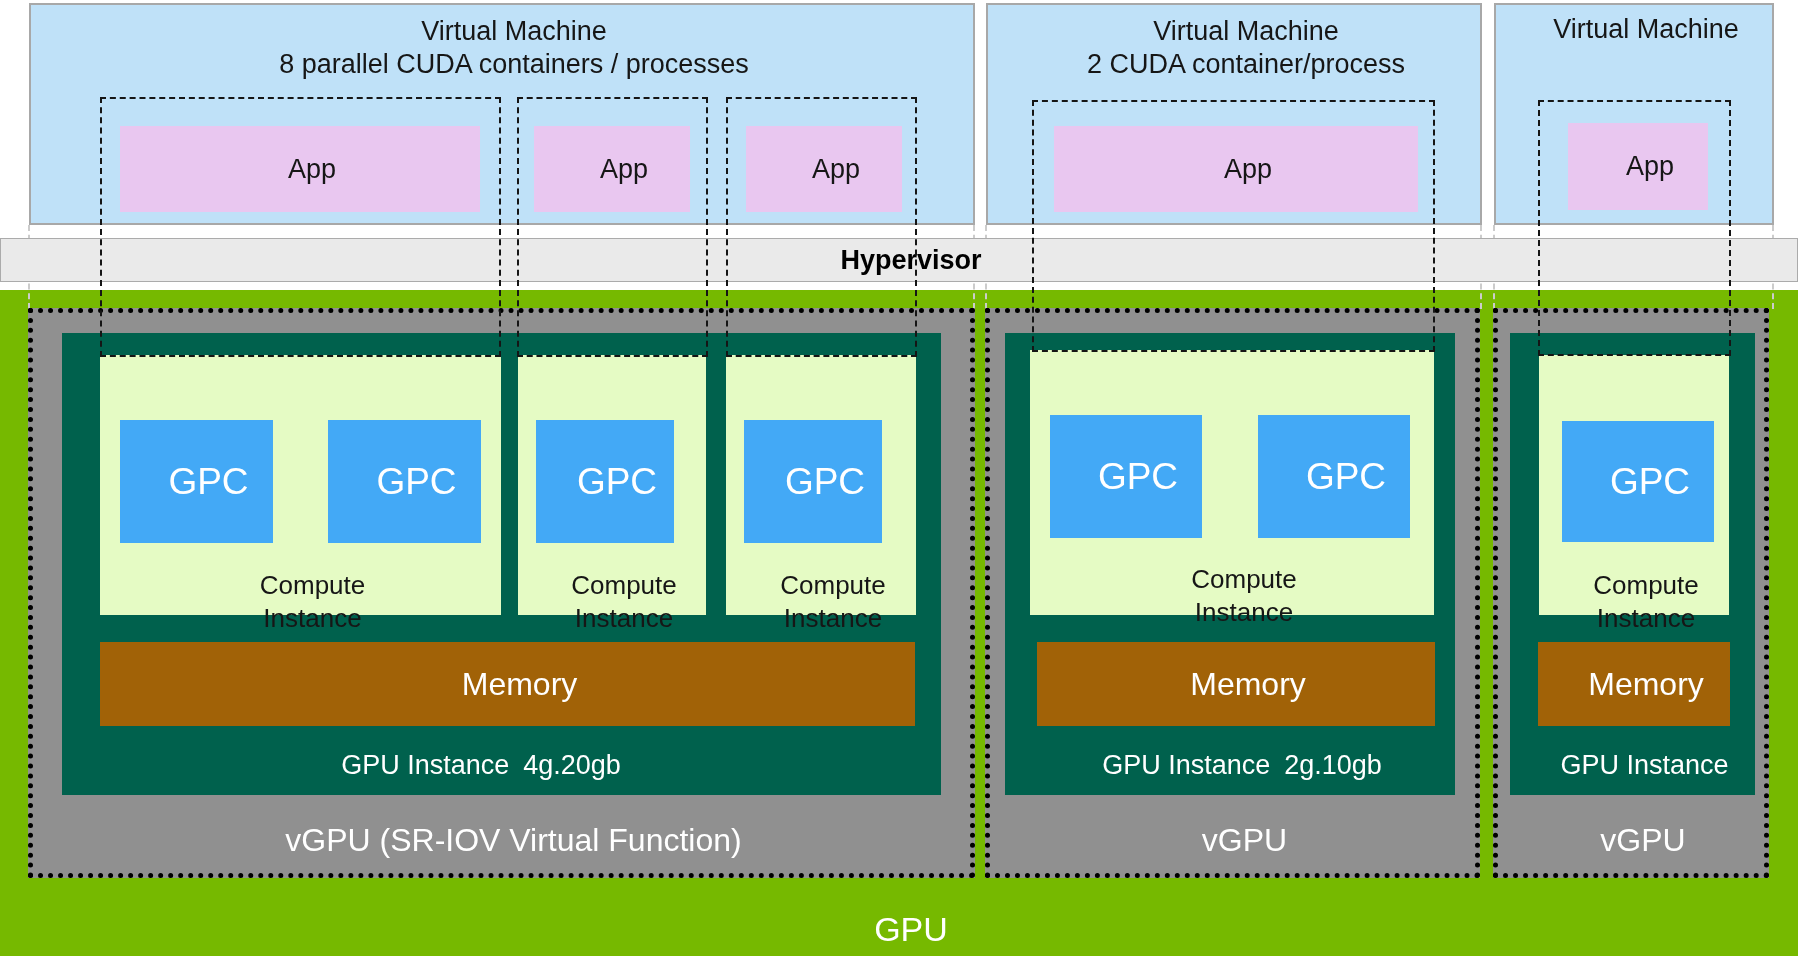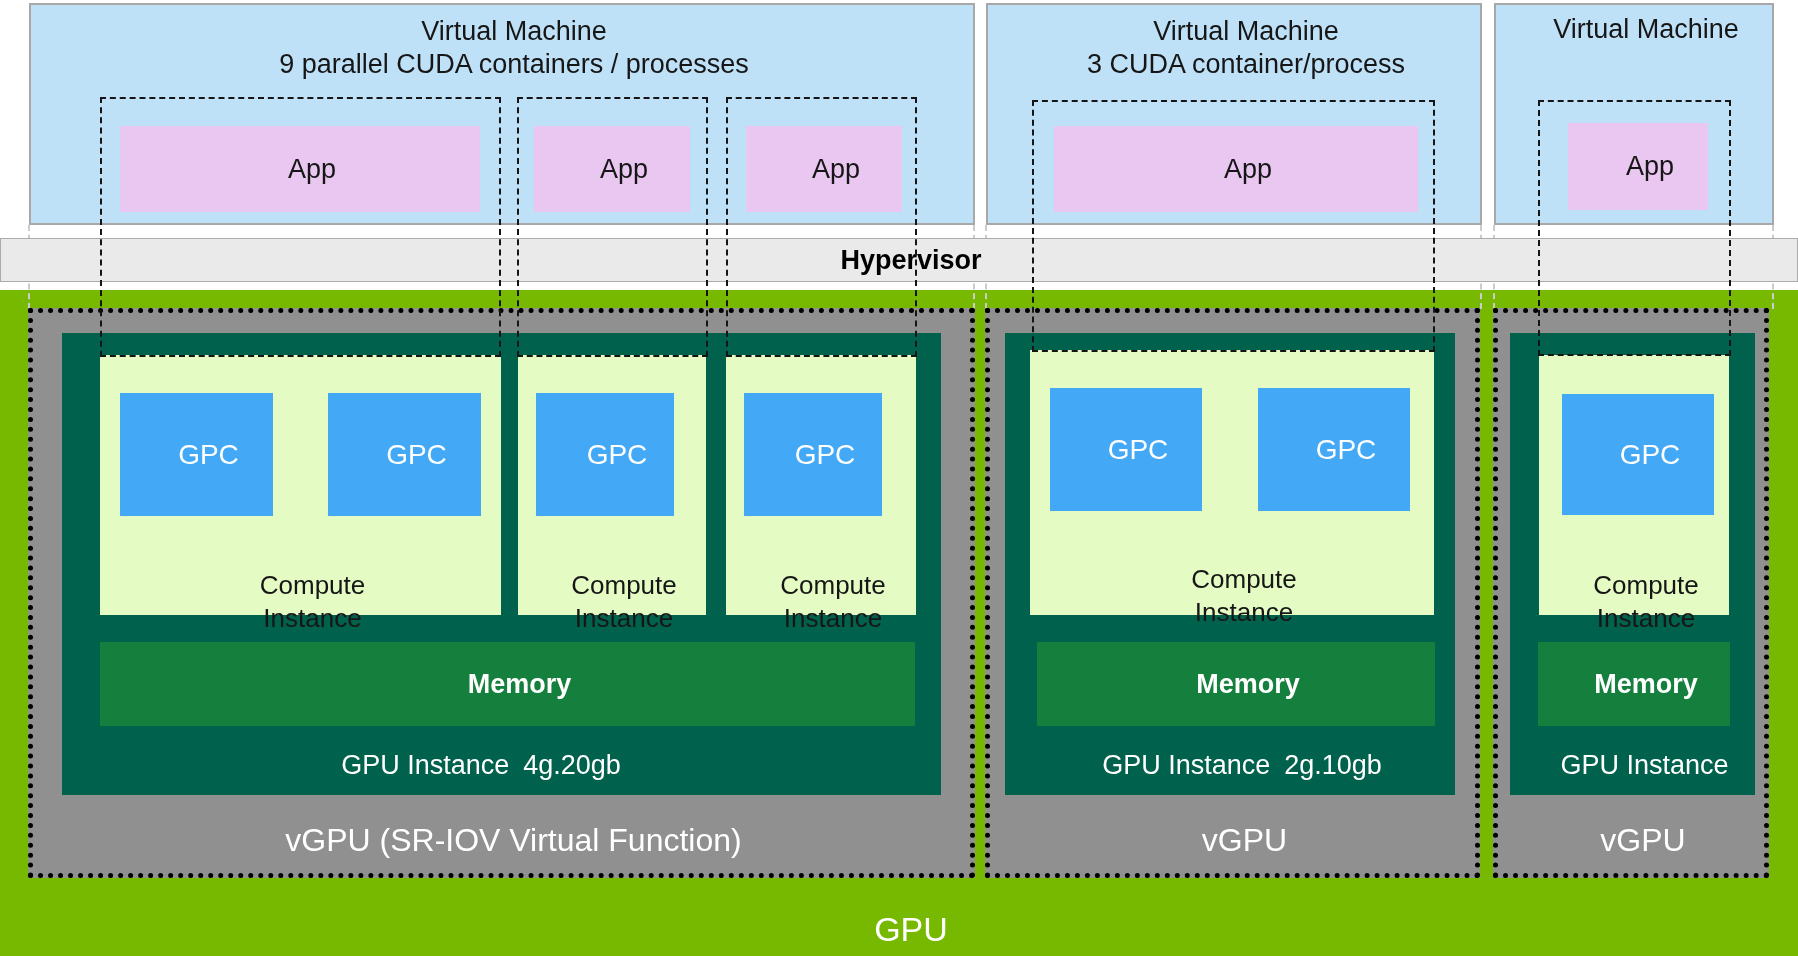--- a/index.html
+++ b/index.html
@@ -30,25 +30,25 @@
   .vgpu-label { color:#ffffff; font-size:32px; text-align:center; white-space:nowrap; }
 
   .gi { background:#00614d; }
   .gi-label { color:#ffffff; font-size:27px; text-align:center; white-space:nowrap; }
   .gi-profile { margin-left:14px; }
   .gi-profile:empty { margin-left:0; }
 
   .ci { background:#e5fbc4; }
   .ci-text { color:#161616; font-size:26px; line-height:33px; text-align:center;margin-top:36px; }
 
-  .gpc { background:#43a9f6; color:#ffffff; font-size:28px;
-         display:flex; align-items:center; justify-content:center; }
+  .gpc { background:#43a9f6; color:#ffffff; font-size:37px;
+         display:flex; align-items:center; justify-content:center;margin-top:27px; }
 
-  .memory { background:#15803d; color:#ffffff; font-size:27px;
-            display:flex; align-items:center; justify-content:center;font-weight:bold; }
+  .memory { background:#a16207; color:#ffffff; font-size:32px;
+            display:flex; align-items:center; justify-content:center; }
 </style>
 </head>
 <body>
 
 <div class="canvas">
 
   <div class="abs gpu" style="left:0; top:290; left:0px; top:290px; width:1798px; height:666px;"></div>
 
   <div class="abs guide" style="left:28px;  top:225px; height:84px;"></div>
   <div class="abs guide" style="left:973px; top:225px; height:84px;"></div>
@@ -123,25 +123,25 @@
   <div class="abs hypervisor" style="left:0px; top:238px; width:1798px; height:44px;">Hypervisor</div>
 
   <div class="abs gpu-label" style="left:0px; top:910px; width:1798px;">GPU</div>
 
   <div class="abs vm" style="left:29px;  top:3px; width:946px; height:222px;"></div>
   <div class="abs vm" style="left:986px; top:3px; width:496px; height:222px;"></div>
   <div class="abs vm" style="left:1494px;top:3px; width:280px; height:222px;"></div>
 
   <div class="abs vm-title-block" style="left:29px; top:14px; width:946px;">
     <div class="vm-title">Virtual Machine</div>
-    <div class="vm-subtitle">9 parallel CUDA containers / processes</div>
+    <div class="vm-subtitle">8 parallel CUDA containers / processes</div>
   </div>
   <div class="abs vm-title-block" style="left:986px; top:14px; width:496px;">
     <div class="vm-title">Virtual Machine</div>
-    <div class="vm-subtitle">3 CUDA container/process</div>
+    <div class="vm-subtitle">2 CUDA container/process</div>
   </div>
   <div class="abs vm-title-block" style="left:1494px;top:12px; width:280px;">
     <div class="vm-title">Virtual Machine</div>
   </div>
 
   <div class="abs app" style="left:120px; top:126px; width:360px; height:86px;">App</div>
   <div class="abs app" style="left:534px; top:126px; width:156px; height:86px;">App</div>
   <div class="abs app" style="left:746px; top:126px; width:156px; height:86px;">App</div>
   <div class="abs app" style="left:1054px;top:126px; width:364px; height:86px;">App</div>
   <div class="abs app" style="left:1568px;top:123px; width:140px; height:87px;">App</div>

